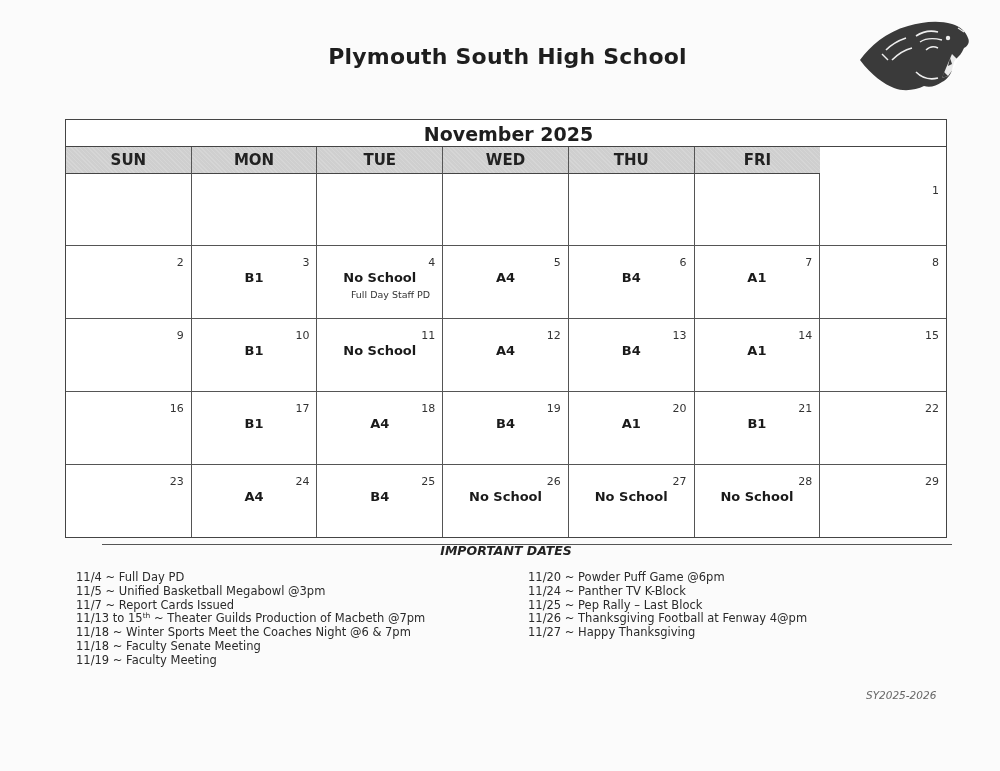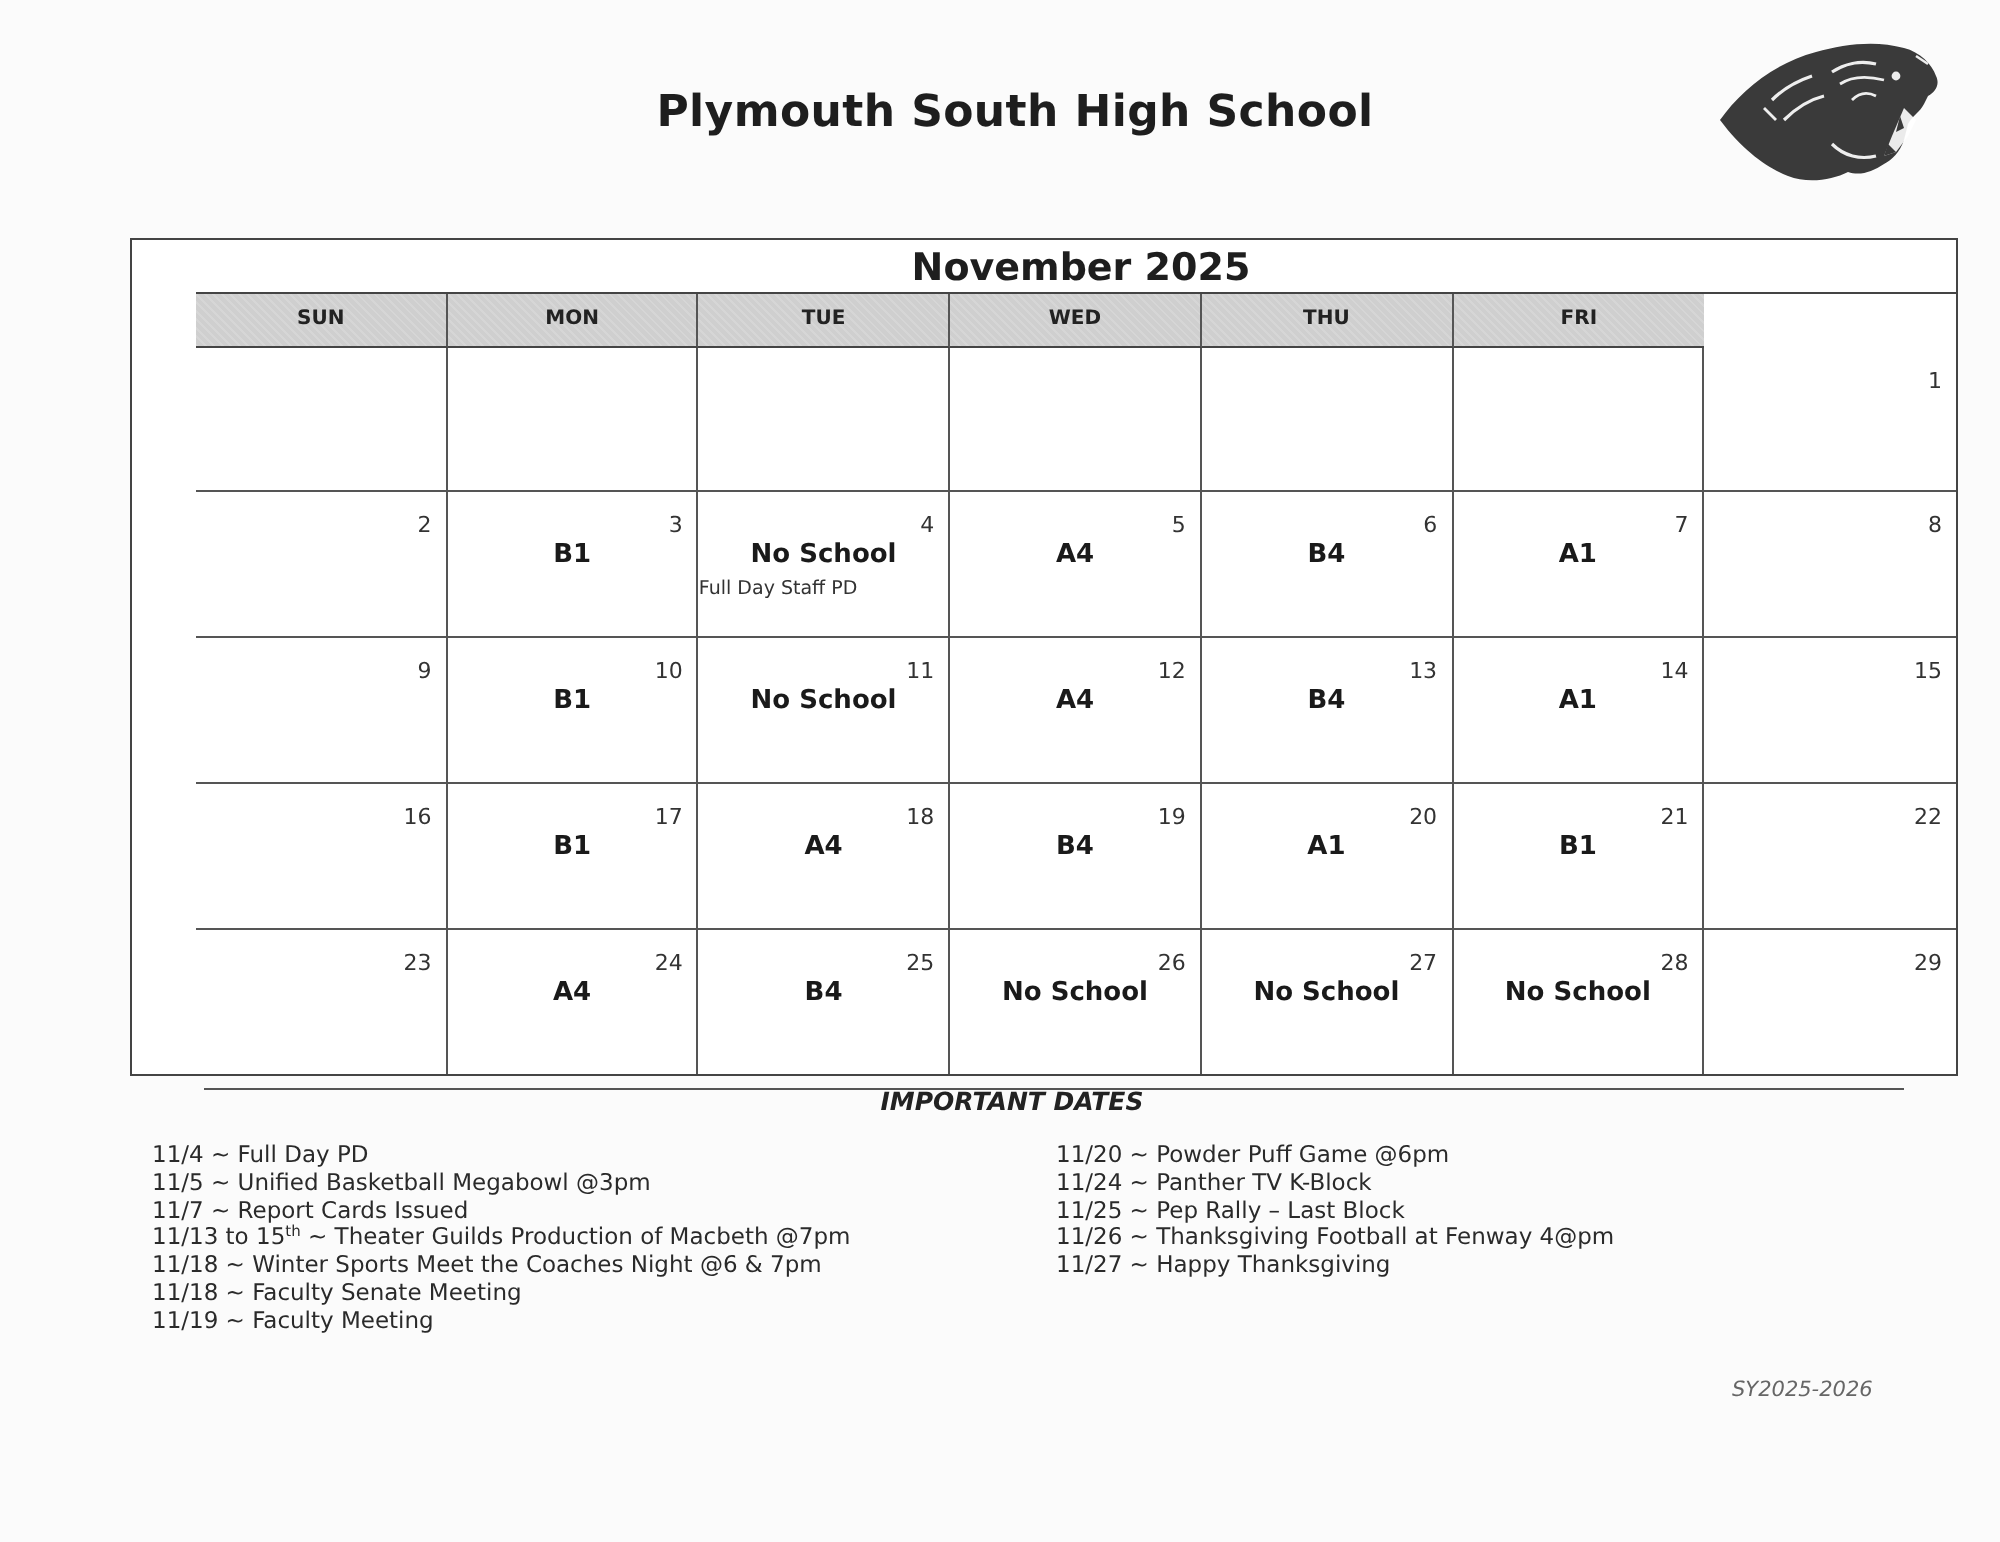--- a/index.html
+++ b/index.html
@@ -11,34 +11,34 @@
     .school-title {
       position: absolute; left: 0; width: 1015px; top: 44px;
       text-align: center; font-size: 22px; font-weight: bold; color: #1e1e1e;
       letter-spacing: 0.2px;
     }
     .logo {
       position: absolute; left: 856px; top: 16px; width: 116px; height: 78px;
     }
     .calendar {
       position: absolute; left: 65px; top: 119px; width: 880px;
-      border: 1px solid #444; background: #fff; padding-left: 32px;
+      border: 1px solid #444; background: #fff;
     }
     .month-title {
       height: 26px; line-height: 28px; text-align: center;
       font-size: 19px; font-weight: bold; color: #1e1e1e;
       border-bottom: 1px solid #444;
       padding-left: 5px;
     }
     .grid {
       display: grid; grid-template-columns: repeat(7, 1fr);
     }
     .dow {
       height: 26px; line-height: 26px; text-align: center;
-      font-size: 10px; font-weight: bold; color: #222;
+      font-size: 15px; font-weight: bold; color: #222;
       background: #cfcfcf;
       background-image: repeating-linear-gradient(45deg, rgba(255,255,255,0.15) 0 1px, transparent 1px 3px);
       border-right: 1px solid #555; border-bottom: 1px solid #444;
     }
     .dow:last-child { border-right: none; }
     .cell {
       position: relative; height: 72px;
       border-right: 1px solid #555; border-bottom: 1px solid #555;
       background: #fff;
     }
@@ -48,21 +48,21 @@
     .day-num {
       position: absolute; right: 7px; top: 10px;
       font-size: 11px; color: #333;
     }
     .label {
       position: absolute; left: 0; right: 0; top: 24px;
       text-align: center; font-size: 13px; font-weight: bold; color: #1a1a1a;
     }
     .sublabel {
       position: absolute; left: 0; right: 12px; top: 43px;
-      text-align: left; font-size: 9.5px; color: #333;
+      text-align: right; font-size: 9.5px; color: #333;
     }
     .divider {
       position: absolute; left: 102px; top: 544px; width: 850px; height: 0;
       border-top: 1.5px solid #555;
     }
     .imp-heading {
       position: absolute; left: 0; width: 1012px; top: 543px;
       text-align: center; font-size: 12.5px; font-weight: bold; font-style: italic;
       color: #222;
     }

